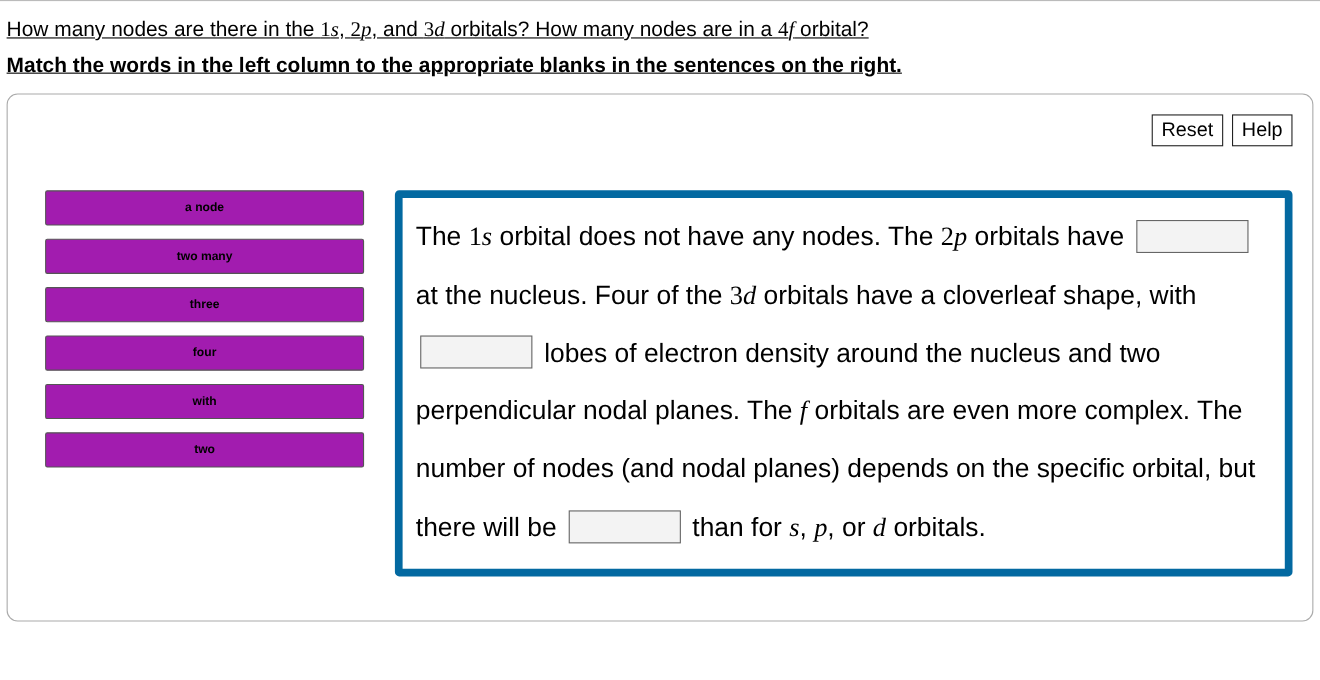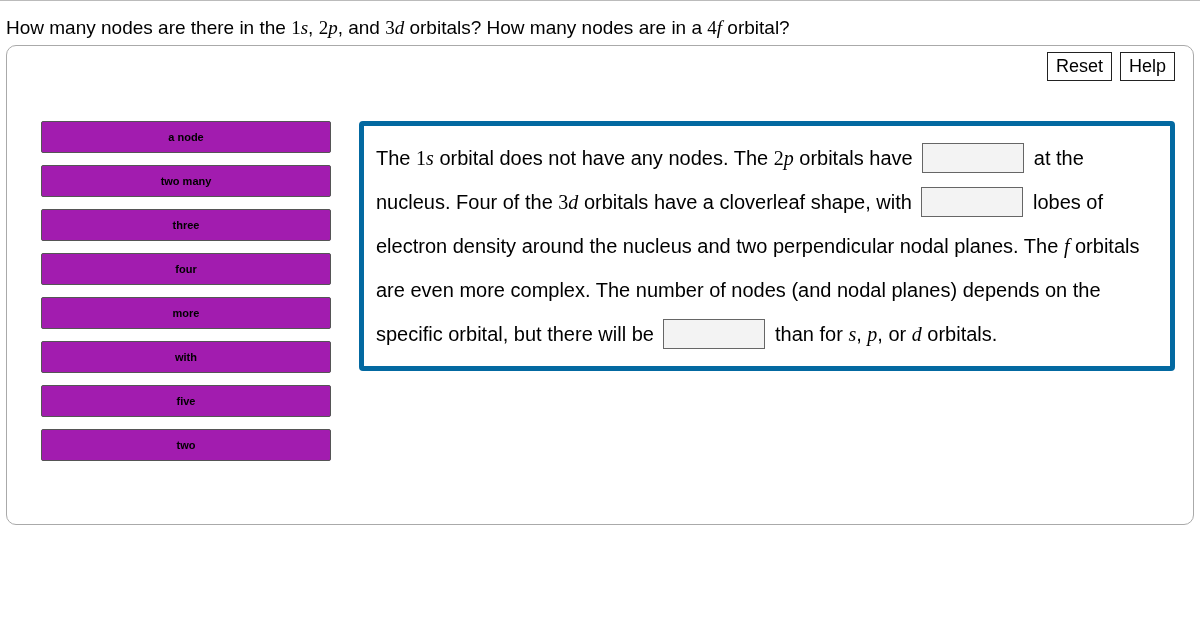--- a/index.html
+++ b/index.html
@@ -11,35 +11,36 @@
       color: #000;
       background: #fff;
       width: 1200px;
     }
     .top-border {
       border-top: 1px solid #bbb;
       width: 100%;
     }
     .question-area {
       padding: 10px 6px 0 6px;
+      text-decoration: underline;
     }
     .question-line {
       margin: 6px 0;
       font-size: 19px;
     }
     .instruction {
       font-weight: bold;
       margin: 10px 0 14px 0;
       font-size: 19px;
     }
     .rounded-box {
       border: 1px solid #aaa;
       border-radius: 10px;
       margin: 0 6px 6px 6px;
-      padding: 6px 18px 30px 18px;
+      padding: 18px 18px 30px 18px;
       position: relative;
       min-height: 480px;
     }
     .controls {
       text-align: right;
       margin-bottom: 40px;
     }
     .btn {
       display: inline-block;
       border: 1px solid #222;
@@ -67,25 +68,25 @@
       background: #a21caf;
       text-align: center;
       padding: 9px 0;
       font-weight: bold;
       font-size: 11px;
       cursor: grab;
       border-radius: 2px;
     }
     .sentence-box {
       flex: 1;
-      border: 5px solid #0369a1;
+      border: 7px solid #0369a1;
       border-radius: 4px;
       padding: 10px 12px;
       line-height: 2.2;
-      font-size: 20px;
+      font-size: 24px;
     }
     .blank {
       display: inline-block;
       vertical-align: middle;
       width: 102px;
       height: 30px;
       border: 1px solid #666;
       background: #f3f3f3;
       margin: 0 4px;
       position: relative;
@@ -96,37 +97,36 @@
   </style>
 </head>
 <body>
 
 <div class="top-border"></div>
 
 <div class="question-area">
   <div class="question-line">
     <span>How many nodes are there in the </span><span class="mn">1</span><span class="mi">s</span><span>, </span><span class="mn">2</span><span class="mi">p</span><span>, and </span><span class="mn">3</span><span class="mi">d</span><span> orbitals? How many nodes are in a </span><span class="mn">4</span><span class="mi">f</span><span> orbital?</span>
   </div>
+  <div class="instruction">Match the words in the left column to the appropriate blanks in the sentences on the right.</div>
 </div>
 
 <div class="rounded-box">
   <div class="controls">
     <button class="btn">Reset</button>
     <button class="btn">Help</button>
   </div>
 
   <div class="exercise">
     <div class="word-bank">
       <div class="word-item">a node</div>
       <div class="word-item">two many</div>
       <div class="word-item">three</div>
       <div class="word-item">four</div>
-      <div class="word-item">more</div>
       <div class="word-item">with</div>
-      <div class="word-item">five</div>
       <div class="word-item">two</div>
     </div>
 
     <div class="sentence-box">
       <span>The </span><span class="mn">1</span><span class="mi">s</span><span> orbital does not have any nodes. The </span><span class="mn">2</span><span class="mi">p</span><span> orbitals have </span><span class="blank"></span><span> at the nucleus. Four of the </span><span class="mn">3</span><span class="mi">d</span><span> orbitals have a cloverleaf shape, with </span><span class="blank"></span><span> lobes of electron density around the nucleus and two perpendicular nodal planes. The </span><span class="mi">f</span><span> orbitals are even more complex. The number of nodes (and nodal planes) depends on the specific orbital, but there will be </span><span class="blank"></span><span> than for </span><span class="mi">s</span><span>, </span><span class="mi">p</span><span>, or </span><span class="mi">d</span><span> orbitals.</span>
     </div>
   </div>
 </div>
 
 </body></html>

